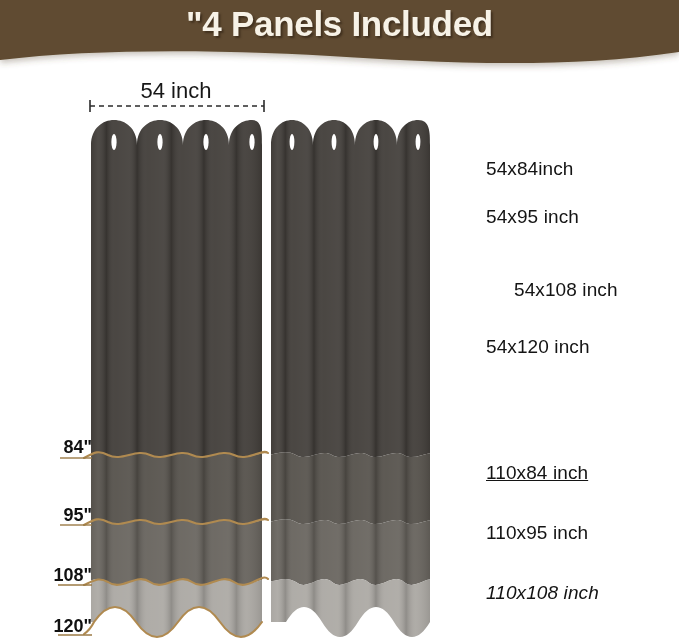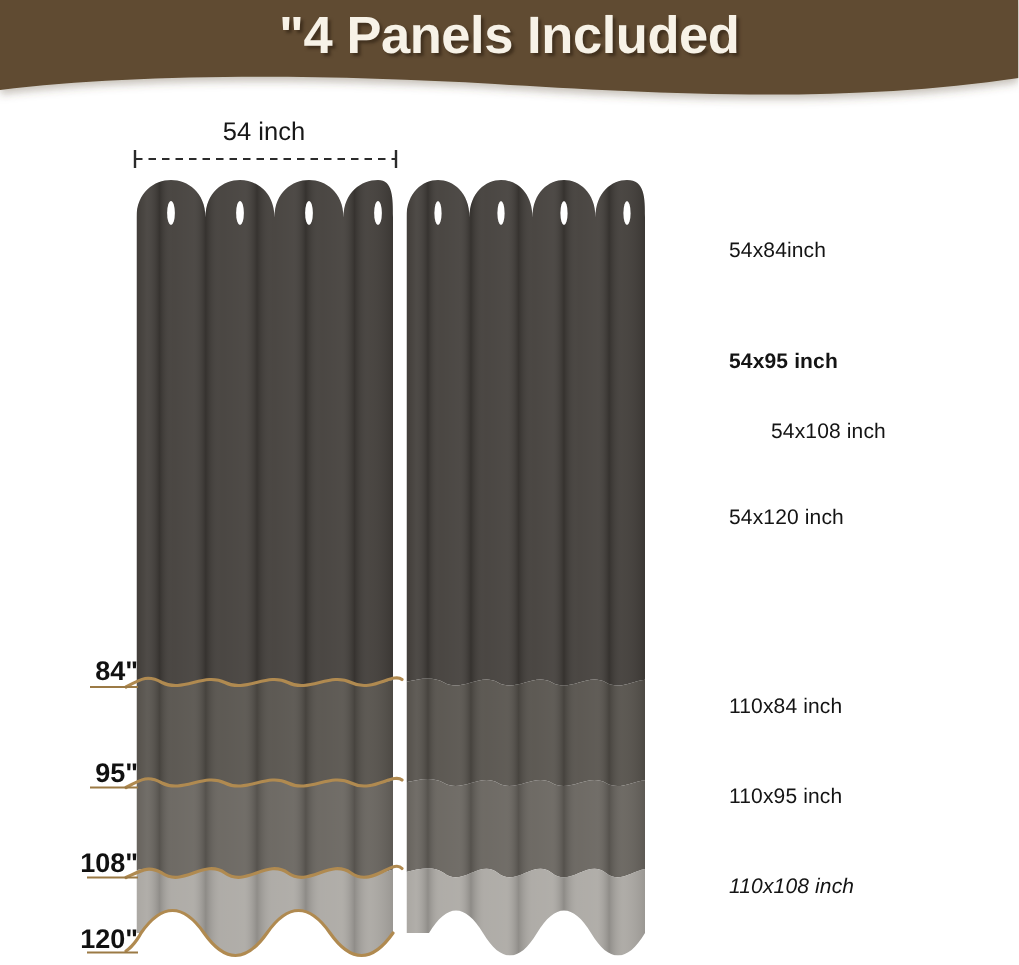--- a/index.html
+++ b/index.html
@@ -46,21 +46,21 @@
     white-space: nowrap;
   }
 
   
   #dim-label-54 {
     position: absolute;
     left: 90px;
     top: 78px;
     width: 172px;
     text-align: center;
-    font-size: 17px;
+    font-size: 22px;
     color: #171717;
     font-family: "Liberation Sans", sans-serif;
   }
   #dim-line-54 {
     position: absolute;
     left: 88px;
     top: 99px;
     width: 178px;
     height: 14px;
   }
@@ -86,31 +86,31 @@
     text-align: right;
   }
   #tier-tick-84  { left: 44px; top: 437px; width: 48px; }
   #tier-tick-95  { left: 44px; top: 505px; width: 48px; }
   #tier-tick-108 { left: 30px; top: 565px; width: 62px; }
   #tier-tick-120 { left: 30px; top: 616px; width: 62px; }
 
   
   .size-label {
     position: absolute;
-    font-size: 14px;
+    font-size: 19px;
     color: #141414;
     font-family: "Liberation Sans", sans-serif;
     white-space: nowrap;
     letter-spacing: 0.1px;
   }
   #size-label-0 { left: 486px; top: 158px; }
-  #size-label-1 { left: 486px; top: 232px; font-weight: bold; }
+  #size-label-1 { left: 486px; top: 206px; }
   #size-label-2 { left: 514px; top: 279px; }
   #size-label-3 { left: 486px; top: 336px; }
-  #size-label-4 { left: 486px; top: 462px; }
+  #size-label-4 { left: 486px; top: 462px; text-decoration: underline; }
   #size-label-5 { left: 486px; top: 522px; text-align: center; }
   #size-label-6 { left: 486px; top: 582px; font-style: italic; }
 </style>
 </head>
 <body>
 
 <div id="header-banner">
   <svg class="banner-svg" width="679" height="78" viewBox="0 0 679 78">
     <defs>
       <filter id="banner-shadow" x="-10%" y="-10%" width="120%" height="160%">

